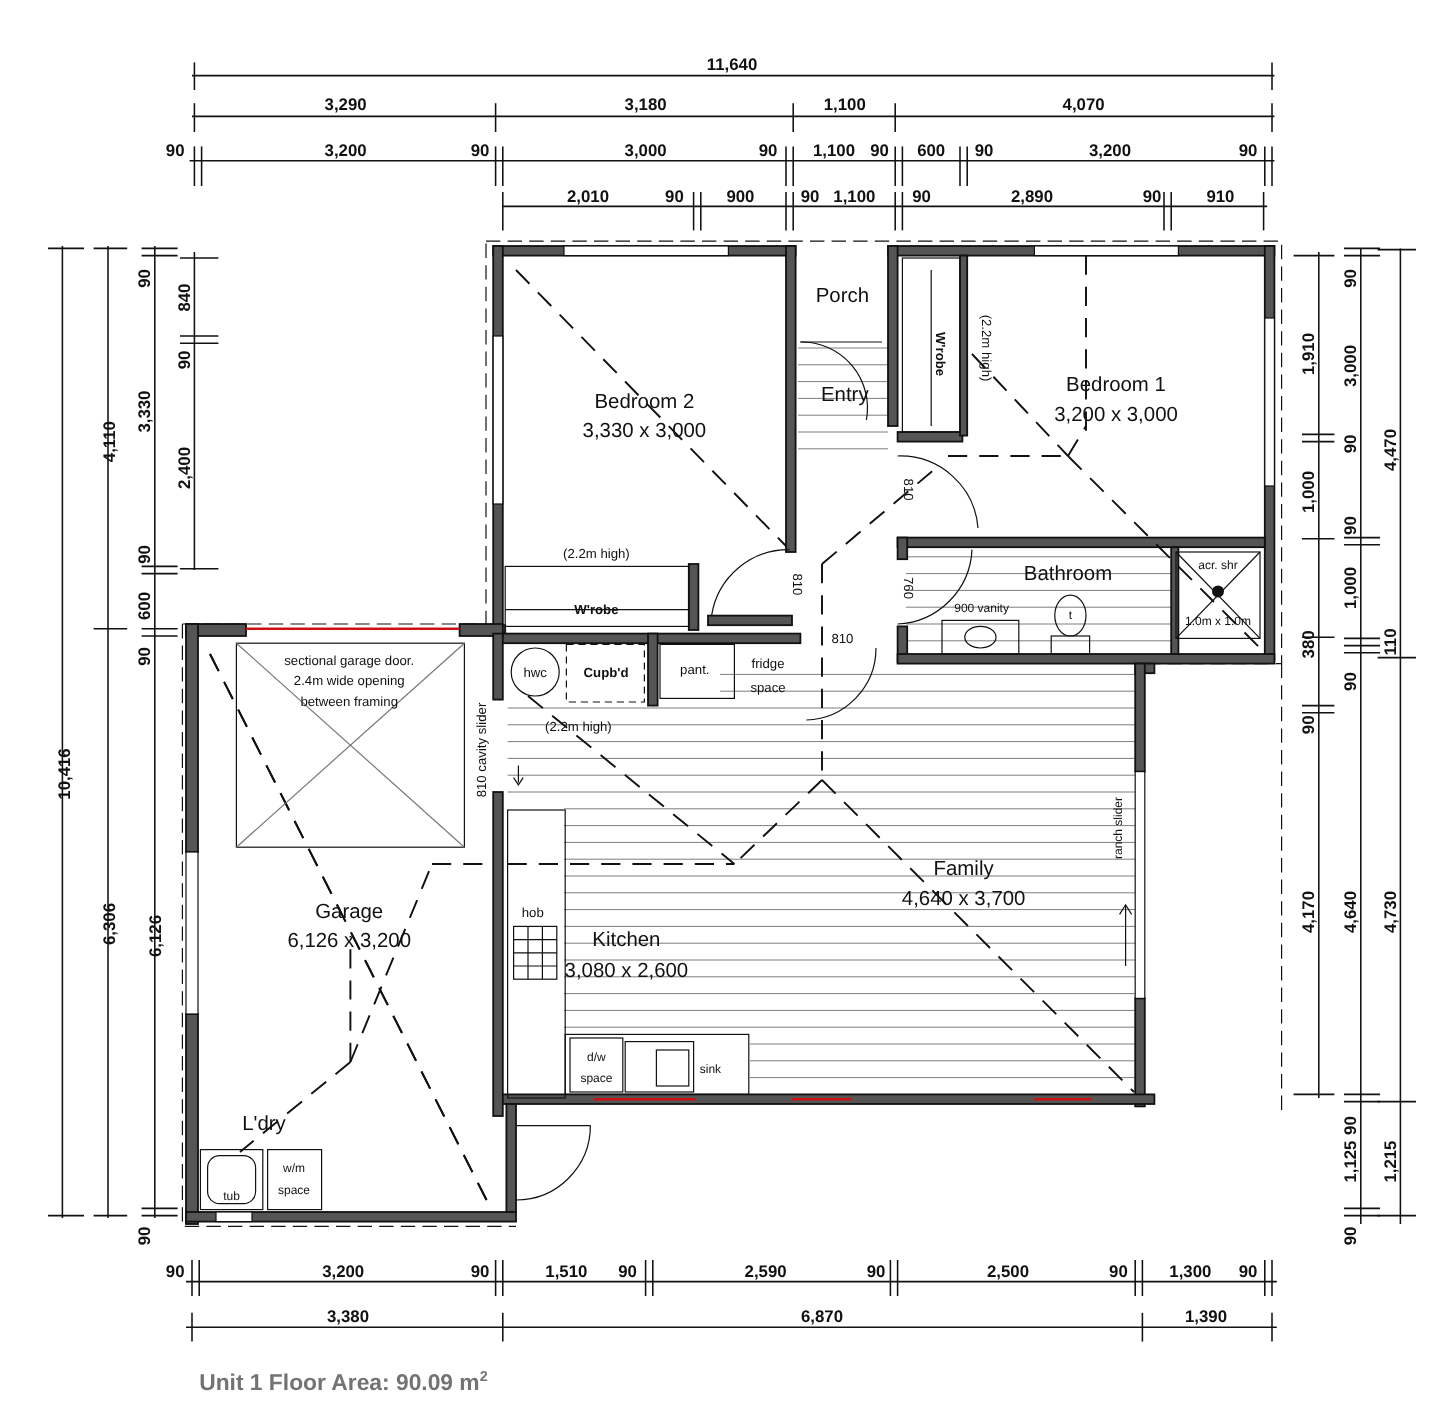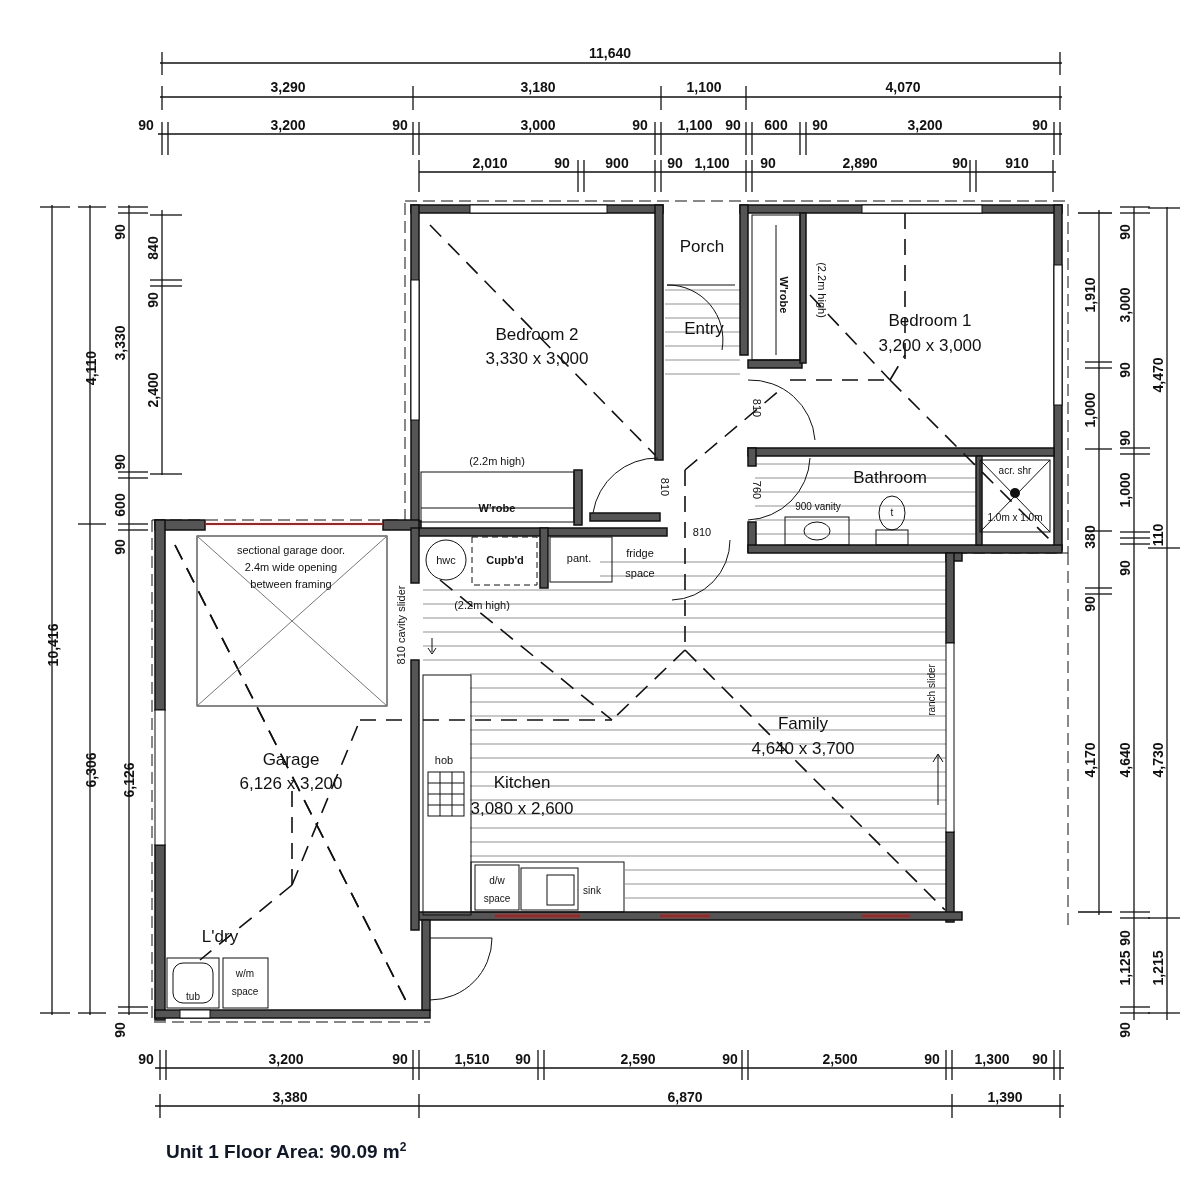--- a/index.html
+++ b/index.html
@@ -10,21 +10,21 @@
   .small { font-family:"Liberation Sans", sans-serif; font-size:11px; fill:#111; }
   .tiny { font-family:"Liberation Sans", sans-serif; font-size:10px; fill:#111; }
   .wall { fill:#555; stroke:#111; stroke-width:1.5; }
   .dl { stroke:#111; stroke-width:1.3; fill:none; }
   .dash { stroke:#111; stroke-width:1.6; stroke-dasharray:16 10; fill:none; }
   .outline-dash { stroke:#111; stroke-width:1; stroke-dasharray:12 6; fill:none; }
   .floorlines line { stroke:#777; stroke-width:0.8; }
   .thin { stroke:#111; stroke-width:1; fill:none; }
   .win { fill:#fff; stroke:#111; stroke-width:1; }
   .redwin { stroke:#d01010; stroke-width:2; }
-  #floor-area { position:absolute; left:166px; top:1140px; font-family:"Liberation Sans", sans-serif; font-weight:bold; font-size:19px; color:#0f172a; }
+  #floor-area { position:absolute; left:166px; top:1140px; font-family:"Liberation Sans", sans-serif; font-weight:bold; font-size:19px; color:#737373; }
   #floor-area sup { font-size:12px; }
 </style>
 </head>
 <body>
 
 <svg id="plan" viewBox="0 0 1199 1185" xmlns="http://www.w3.org/2000/svg">
 
   <g>
 
     <line class="dl" x1="160" y1="63" x2="1062" y2="63"></line>

